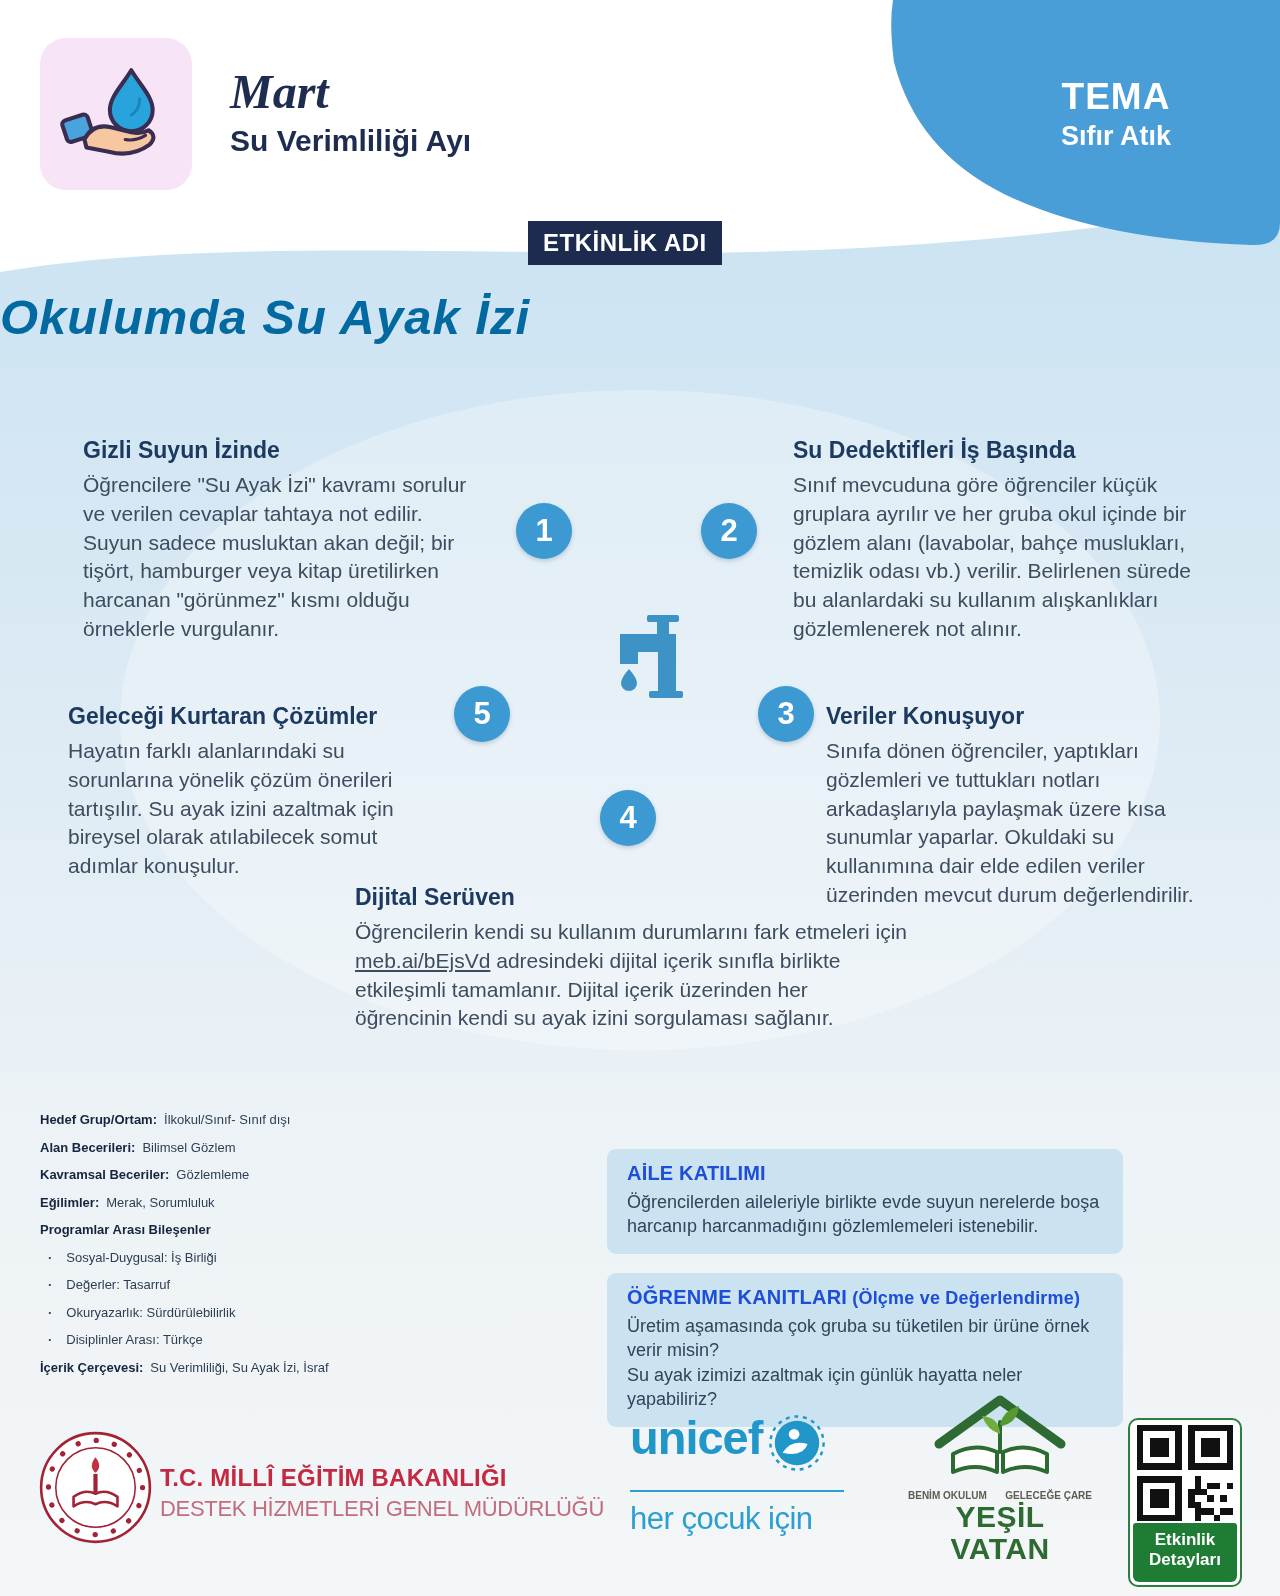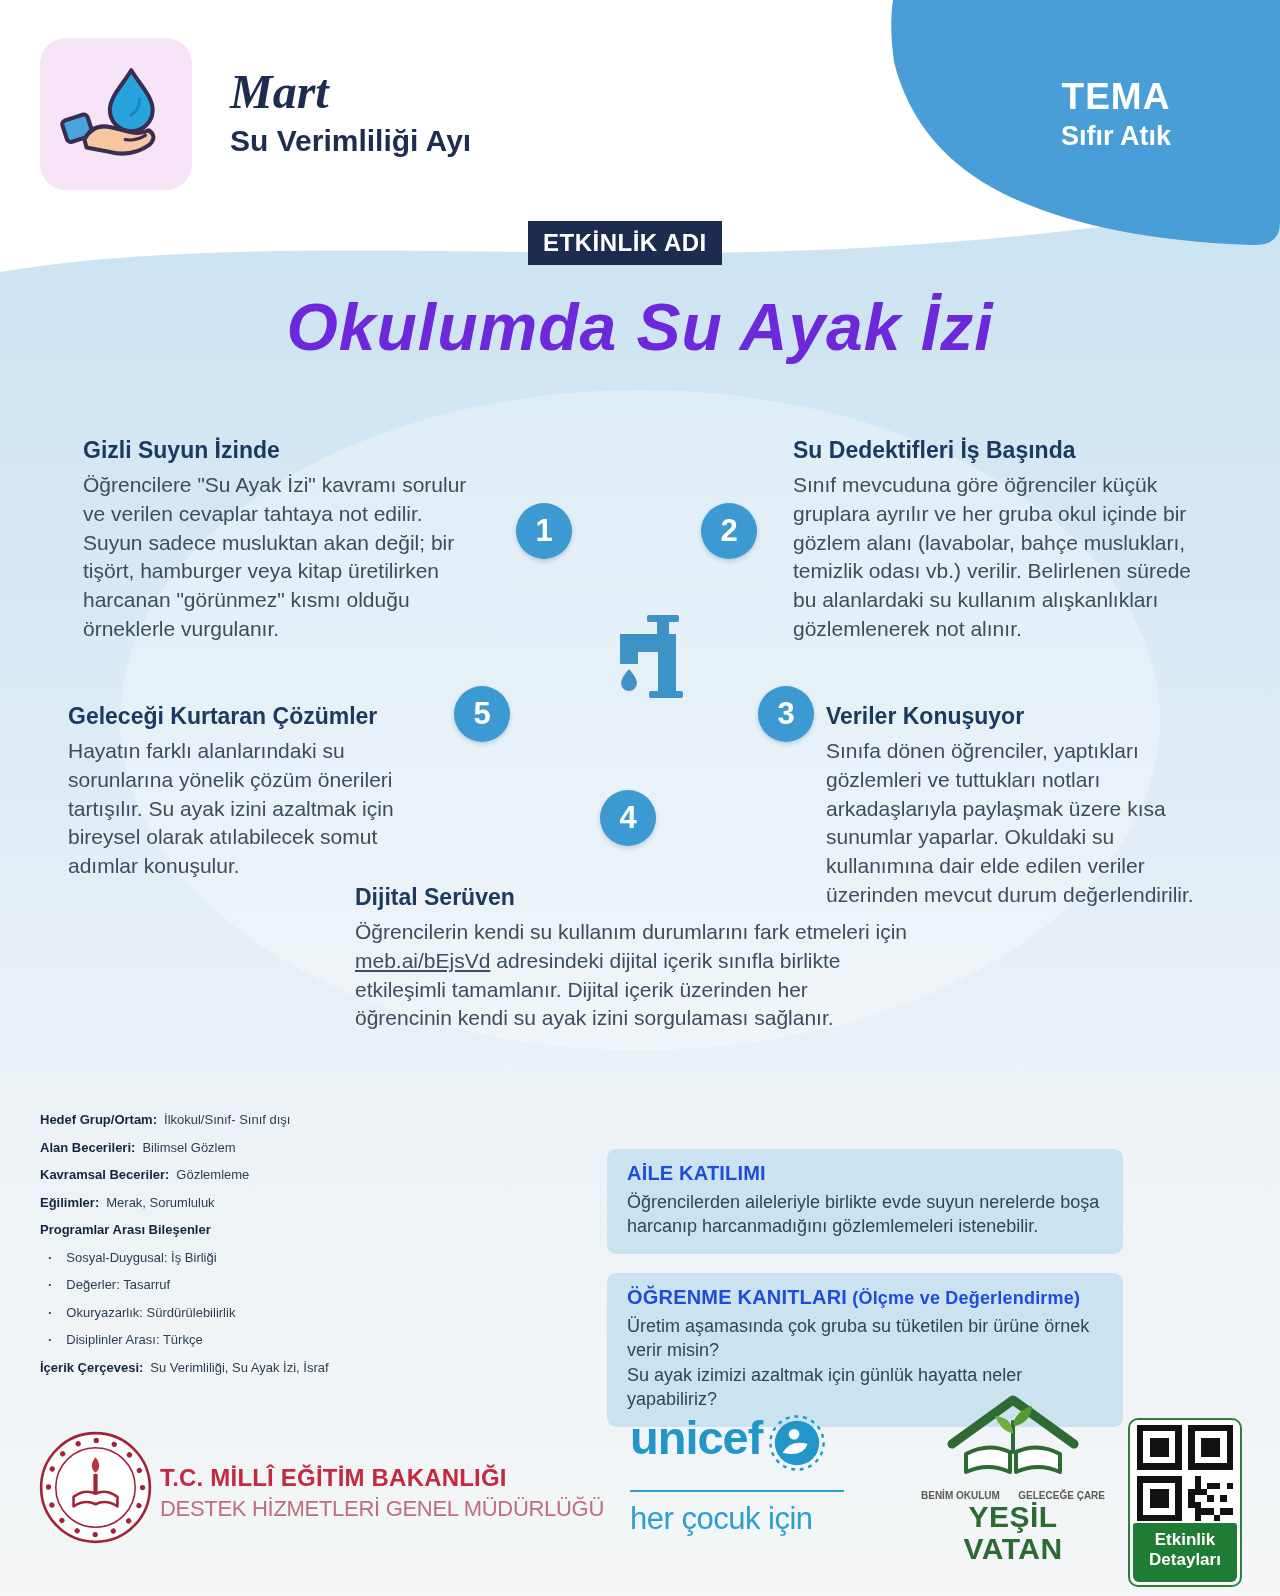--- a/index.html
+++ b/index.html
@@ -15,21 +15,21 @@
               display:flex;align-items:center;justify-content:center;}
   .brand-month{left:230px;top:64px;font-family:"Liberation Serif",serif;font-style:italic;
                font-weight:bold;font-size:48px;color:#1e2c4f;}
   .brand-sub{left:230px;top:124px;font-weight:bold;font-size:30px;color:#1e2c4f;}
   .theme-box{right:44px;top:76px;width:240px;text-align:center;color:#ffffff;}
   .theme-label{font-size:37px;font-weight:bold;letter-spacing:1px;}
   .theme-value{font-size:27px;font-weight:bold;margin-top:3px;}
 
   .badge{left:528px;top:221px;background:#1c2b4e;color:#fff;font-weight:bold;font-size:24px;
          padding:8px 15px;letter-spacing:.5px;}
-  .main-title{left:0;top:289px;width:1280px;text-align:center;color:#6d28d9;font-size:66px;
+  .main-title{left:0;top:289px;width:1280px;color:#0369a1;font-size:49px;
               font-style:italic;font-weight:bold;letter-spacing:1px;}
 
   
   .step{text-align:left;}
   .step-title{font-size:23px;font-weight:bold;color:#1c3a60;margin-bottom:7px;}
   .step-body{font-size:21px;line-height:1.37;color:#3d4c5e;}
   #step1{left:83px;top:437px;width:392px;}
   #step2{left:793px;top:437px;width:418px;}
   #step5{left:68px;top:703px;width:345px;}
   #step3{left:826px;top:703px;width:378px;}
@@ -62,21 +62,21 @@
   #meb-text{left:160px;top:1464px;}
   .meb1{font-size:24px;font-weight:bold;color:#c32a42;letter-spacing:.2px;}
   .meb2{font-size:22px;color:#c06d7e;margin-top:4px;letter-spacing:-.3px;}
 
   #unicef{left:630px;top:1414px;width:230px;}
   .unicef-row{display:flex;align-items:flex-start;}
   .unicef-word{font-size:47px;font-weight:bold;color:#2196c9;letter-spacing:-1px;line-height:1;}
   .unicef-divider{width:214px;height:2px;background:#2a9fd0;margin-top:18px;}
   .unicef-tagline{font-size:31px;color:#2a9fd0;margin-top:9px;letter-spacing:-.5px;}
 
-  #yesil{left:906px;top:1392px;width:188px;text-align:center;margin-left:13px;}
+  #yesil{left:906px;top:1392px;width:188px;text-align:center;}
   .yesil-topline{display:flex;justify-content:space-between;font-size:10px;font-weight:bold;
                  color:#5c5c52;margin-top:2px;padding:0 2px;}
   .yesil-name{font-size:30px;font-weight:bold;color:#2d6b33;letter-spacing:.5px;line-height:1.05;}
 
   #qr-card{left:1128px;top:1418px;width:114px;background:#ffffff;border:2px solid #2f7d3f;
            border-radius:10px;padding:3px;box-sizing:border-box;}
   .qr-white{background:#fff;display:flex;justify-content:center;padding:2px 0;}
   .qr-label{background:#1e7c35;border-radius:3px 3px 6px 6px;color:#fff;font-weight:bold;
             font-size:17px;text-align:center;padding:7px 2px 12px;line-height:1.18;}
 </style>

